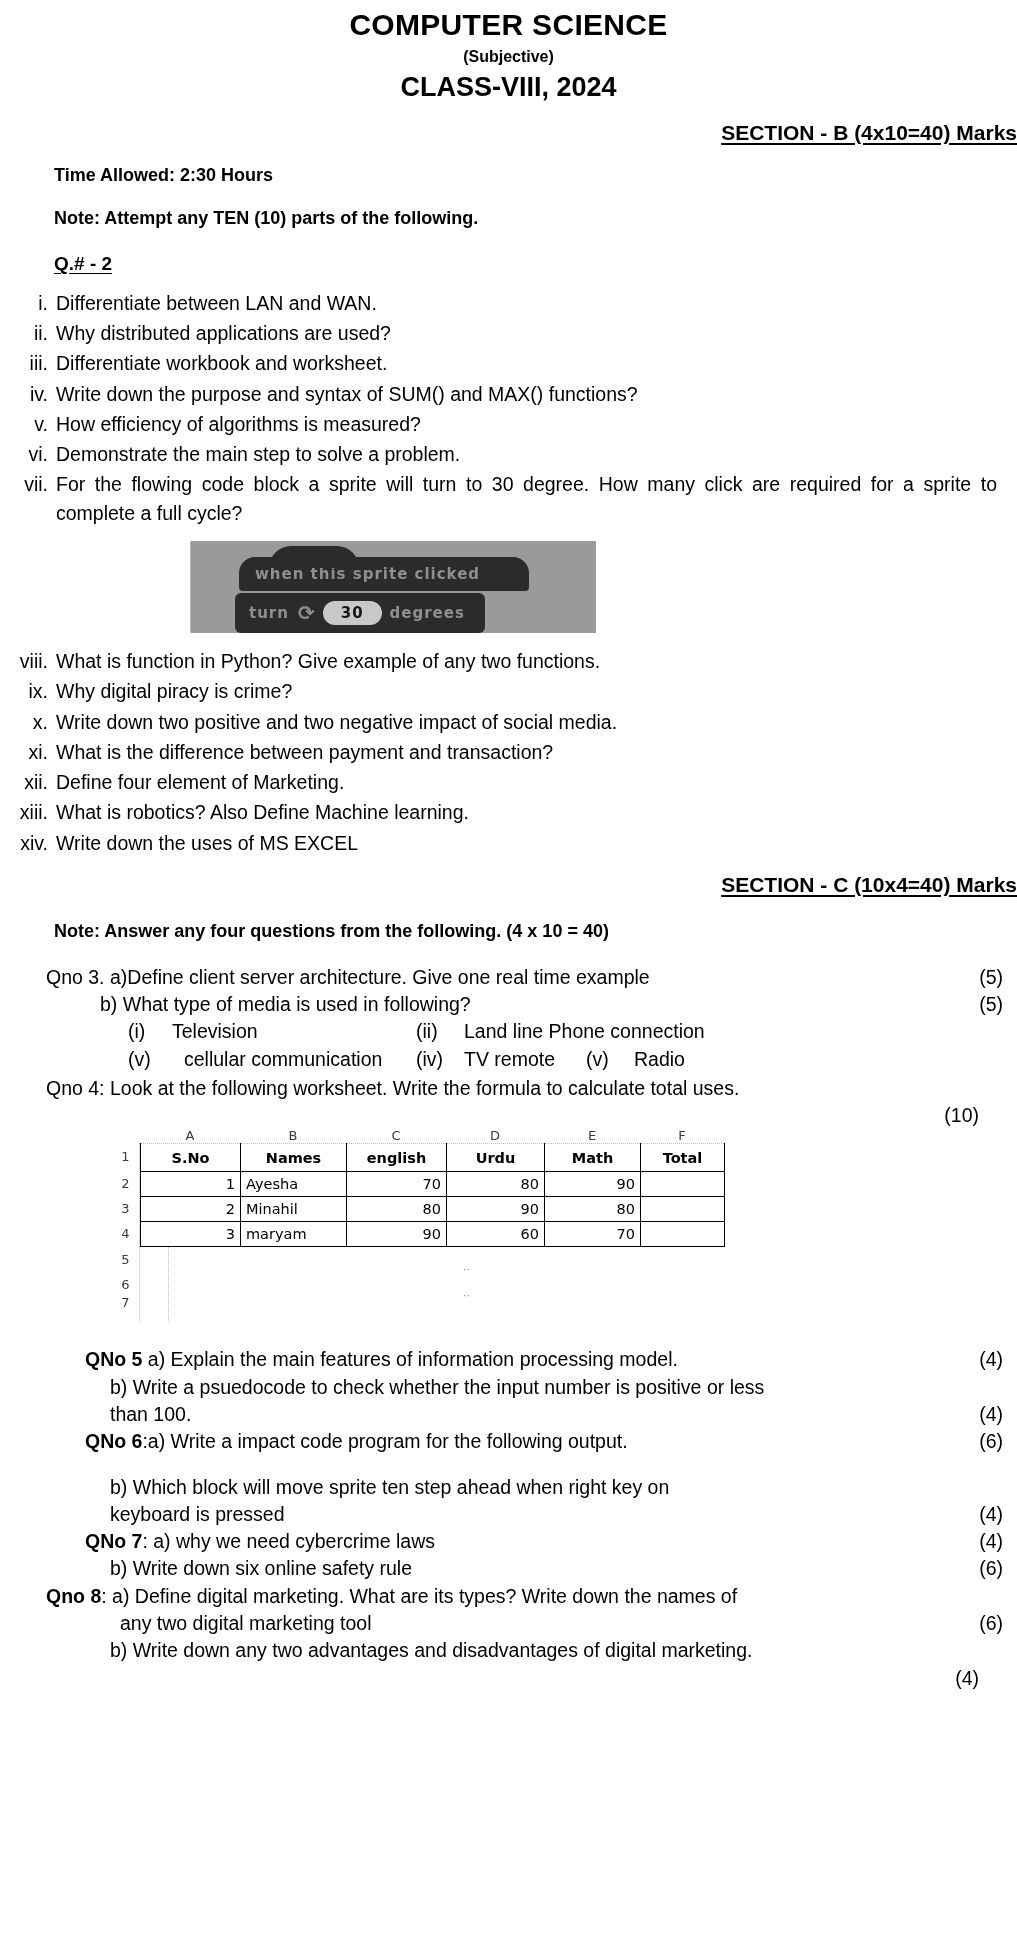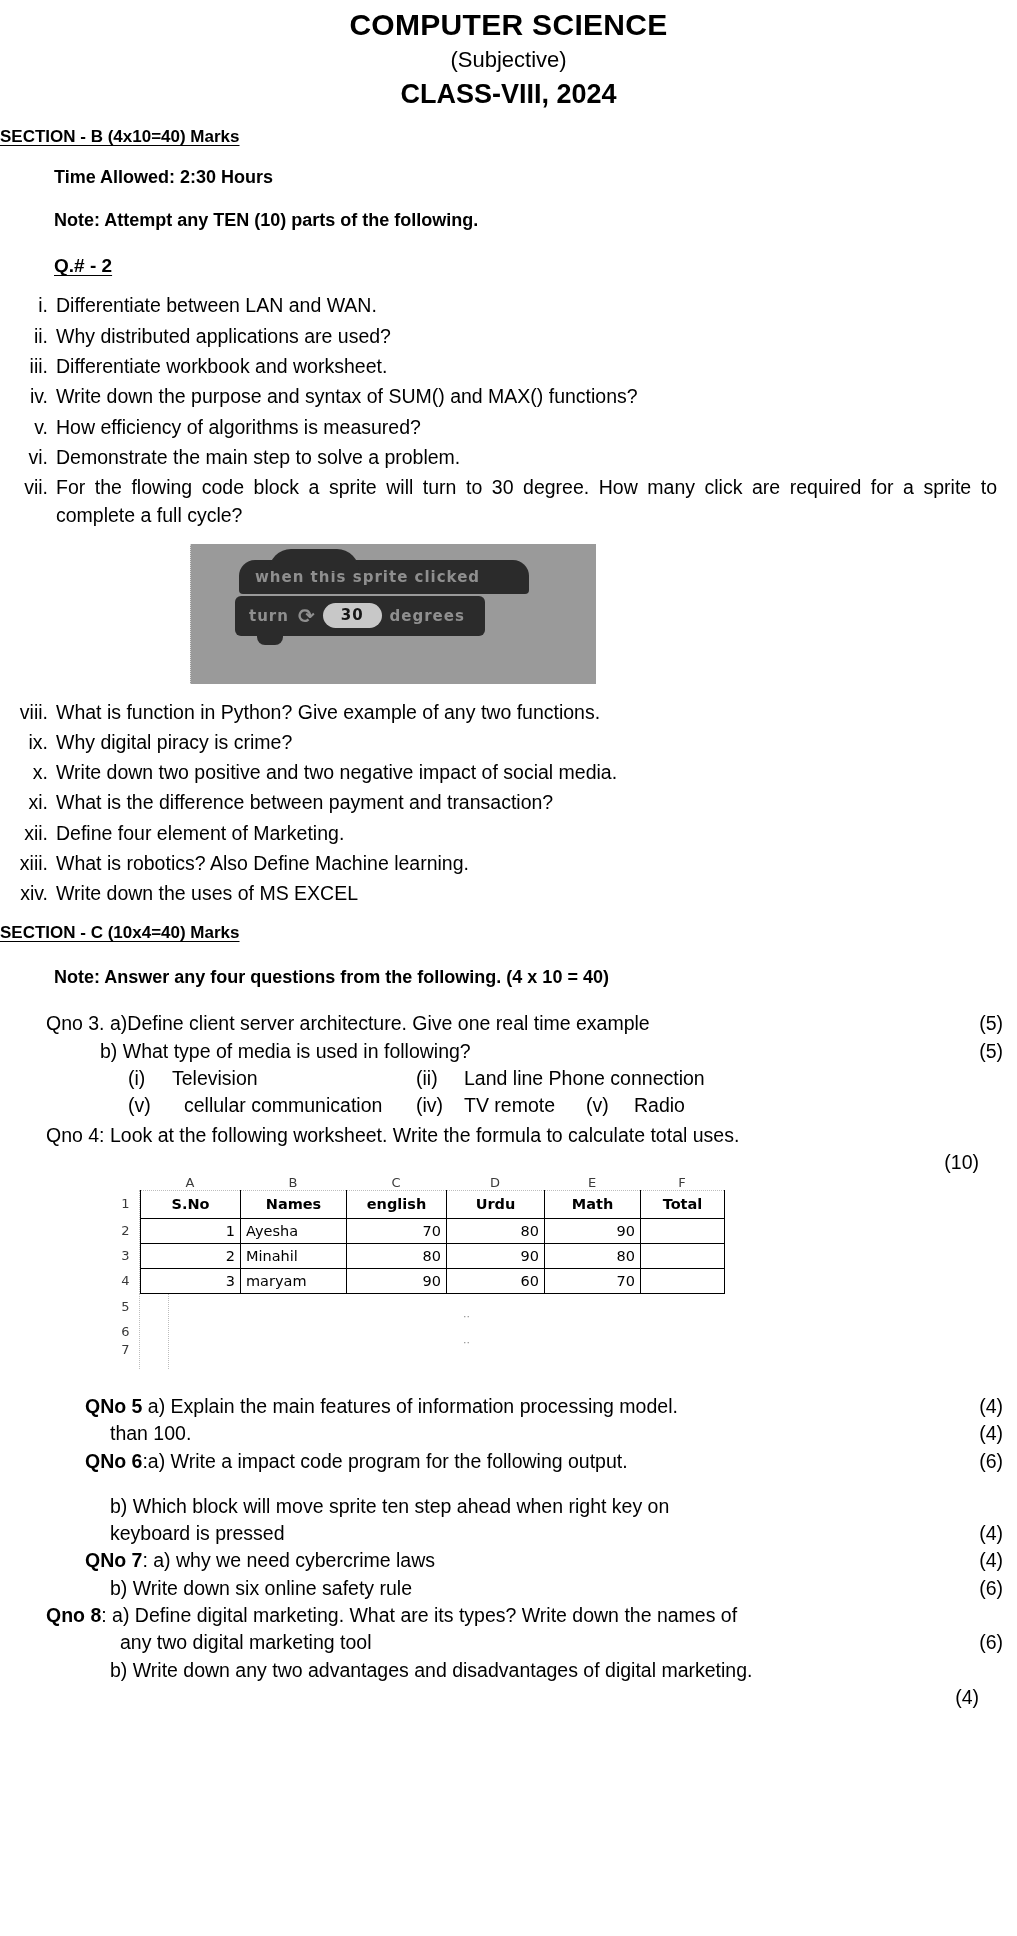--- a/index.html
+++ b/index.html
@@ -27,36 +27,36 @@
   .title-main {
     text-align: center;
     font-weight: bold;
     font-size: 30px;
     letter-spacing: 0.3px;
     margin: 8px 0 0 0;
     line-height: 1.12;
   }
   .title-sub {
     text-align: center;
-    font-weight: normal;
-    font-size: 22px;
+    font-weight: bold;
+    font-size: 16px;
     margin: 6px 0 0 0;
     line-height: 1.1;
   }
   .title-class {
     text-align: center;
     font-weight: bold;
     font-size: 27px;
     margin: 8px 0 0 0;
     line-height: 1.1;
   }
   .section-head {
-    text-align: left;
-    font-weight: bold;
-    font-size: 17px;
+    text-align: right;
+    font-weight: bold;
+    font-size: 21px;
     margin: 18px 0 0 0;
   }
   .section-head span {
     text-decoration: underline;
     text-underline-offset: 3px;
   }
 
   
   .meta-line {
     font-weight: bold;
@@ -109,21 +109,21 @@
 
   
   .sprite-wrap {
     margin: 14px 0 0 0;
     display: flex;
     justify-content: flex-start;
     padding-left: 190px;
   }
   .sprite-photo {
     width: 405px;
-    height: 140px;
+    height: 92px;
     background: #9a9a9a;
     position: relative;
     overflow: hidden;
     border-left: 1px dotted #d8d8d8;
   }
   .blk {
     position: absolute;
     background: #2b2b2b;
     color: #8f8f8f;
     font-weight: bold;
@@ -527,20 +527,23 @@
 
     </div>
   </div>
 
   <div class="qc-block" style="margin-top:24px">
     <div class="qc-line ind-5">
       <span class="bold">QNo 5</span><span> a) Explain the main features of information processing model.</span>
       <span class="marks">(4)</span>
     </div>
     <div class="qc-line ind-6">
+      <span>b) Write a psuedocode to check whether the input number is positive or less</span>
+    </div>
+    <div class="qc-line ind-6">
       <span>than 100.</span>
       <span class="marks">(4)</span>
     </div>
   </div>
 
   <div class="qc-block" style="margin-top:0">
     <div class="qc-line ind-5">
       <span class="bold">QNo 6</span><span>:a) Write a impact code program for the following output.</span>
       <span class="marks">(6)</span>
     </div>

